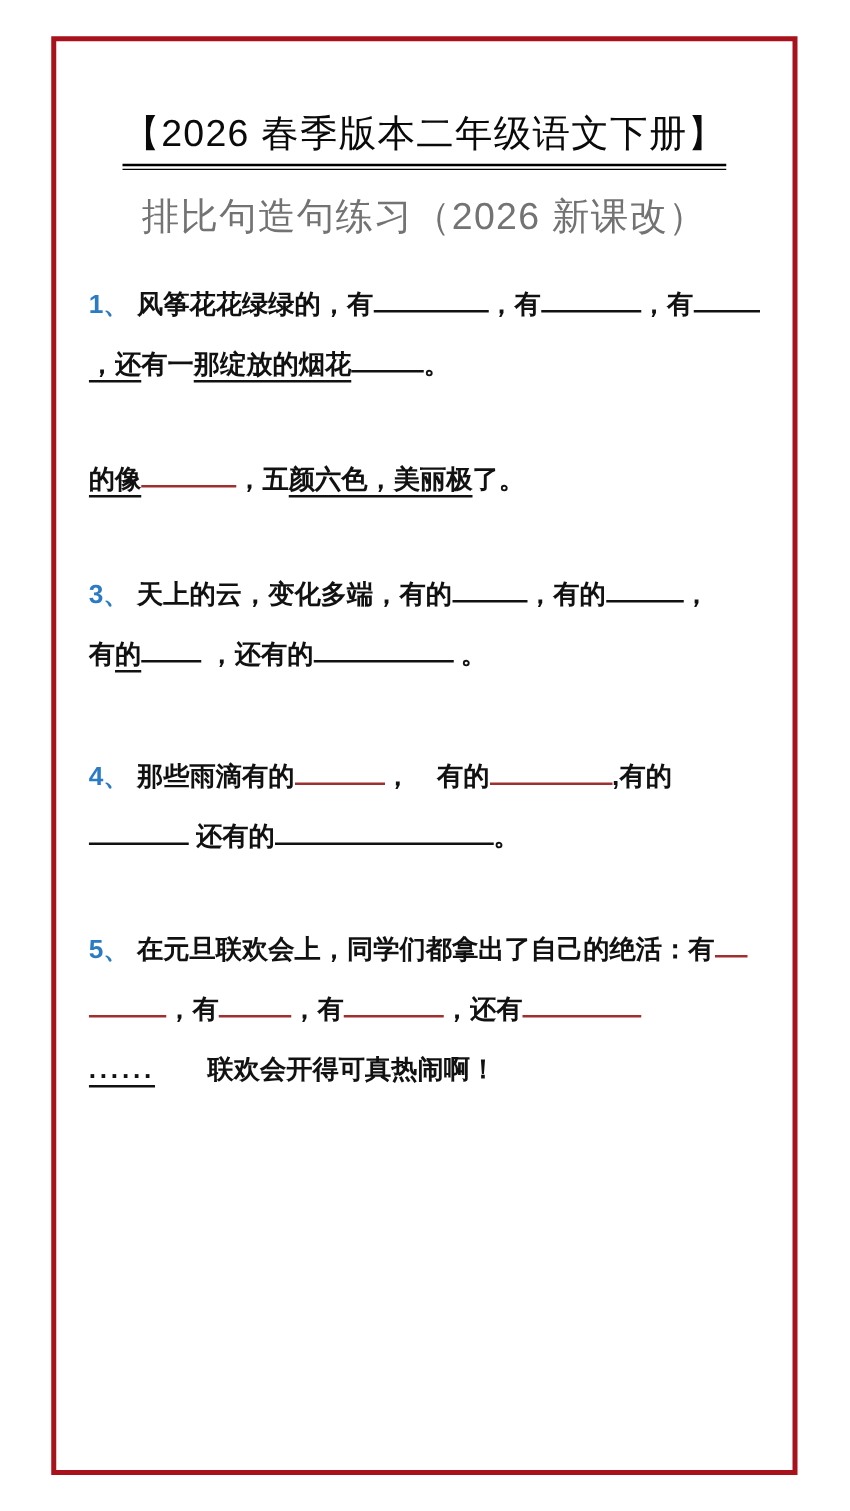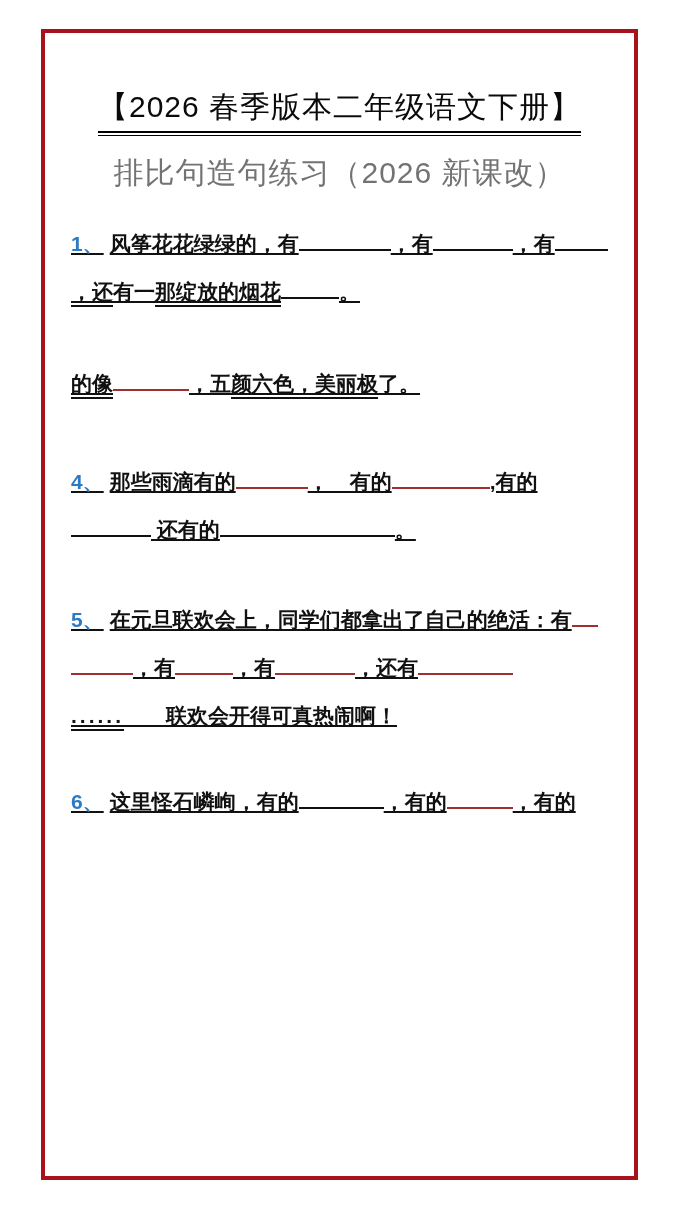--- a/index.html
+++ b/index.html
@@ -53,21 +53,20 @@
     letter-spacing: 1px;
     font-weight: 400;
   }
   .questions { margin-top: 4px; }
   .question { font-size: 21px; font-weight: 700; color: #111; }
   .qline {
     height: 48px;
     line-height: 48px;
     white-space: nowrap;
     overflow: hidden;
-    text-decoration: underline;
   }
   .qnum { font-weight: 700; margin-right: 6px; }
   .seg { font-weight: 700; }
   .seg.u {
     text-decoration: underline;
     text-underline-offset: 6px;
     text-decoration-thickness: 2px;
   }
   .blank {
     display: inline-block;
@@ -92,28 +91,31 @@
     </div>
 
     <div class="questions" id="questions">
         <div class="question" style="margin-top: 26px;">
           <div class="qline"><span class="qnum" style="color: rgb(43, 123, 196);">1、</span><span class="seg">风筝花花绿绿的，有</span><span class="blank" style="width: 92px; border-bottom-color: rgb(17, 17, 17);"></span><span class="seg">，有</span><span class="blank" style="width: 80px; border-bottom-color: rgb(17, 17, 17);"></span><span class="seg">，有</span><span class="blank" style="width: 58px; border-bottom-color: rgb(17, 17, 17);"></span></div>
           <div class="qline"><span class="seg u">，还</span><span class="seg">有一</span><span class="seg u">那绽放的烟花</span><span class="blank" style="width: 58px; border-bottom-color: rgb(17, 17, 17);"></span><span class="seg">。</span></div>
         </div>
         <div class="question" style="margin-top: 44px;">
           <div class="qline"><span class="seg u">的像</span><span class="blank" style="width: 76px; border-bottom-color: rgb(160, 47, 47);"></span><span class="seg">，五</span><span class="seg u">颜六色，美丽极</span><span class="seg">了。</span></div>
         </div>
+        <div class="question" style="margin-top: 44px;">
+          <div class="qline"><span class="qnum" style="color: rgb(43, 123, 196);">3、</span><span class="seg">天上的云，变化多端，有的</span><span class="blank" style="width: 60px; border-bottom-color: rgb(17, 17, 17);"></span><span class="seg">，有的</span><span class="blank" style="width: 62px; border-bottom-color: rgb(17, 17, 17);"></span><span class="seg">，</span></div>
+          <div class="qline"><span class="seg">有</span><span class="seg u">的</span><span class="blank" style="width: 48px; border-bottom-color: rgb(17, 17, 17);"></span><span class="seg"> ，还有的</span><span class="blank" style="width: 112px; border-bottom-color: rgb(17, 17, 17);"></span><span class="seg"> 。</span></div>
+        </div>
         <div class="question" style="margin-top: 50px;">
           <div class="qline"><span class="qnum" style="color: rgb(43, 123, 196);">4、</span><span class="seg">那些雨滴有的</span><span class="blank" style="width: 72px; border-bottom-color: rgb(160, 47, 47);"></span><span class="seg">，　有的</span><span class="blank" style="width: 98px; border-bottom-color: rgb(160, 47, 47);"></span><span class="seg">,有的</span></div>
           <div class="qline"><span class="blank" style="width: 80px; border-bottom-color: rgb(17, 17, 17);"></span><span class="seg"> 还有的</span><span class="blank" style="width: 175px; border-bottom-color: rgb(17, 17, 17);"></span><span class="seg">。</span></div>
         </div>
         <div class="question" style="margin-top: 42px;">
           <div class="qline"><span class="qnum" style="color: rgb(43, 123, 196);">5、</span><span class="seg">在元旦联欢会上，同学们都拿出了自己的绝活：有</span><span class="blank" style="width: 26px; border-bottom-color: rgb(160, 47, 47);"></span></div>
           <div class="qline"><span class="blank" style="width: 62px; border-bottom-color: rgb(160, 47, 47);"></span><span class="seg">，有</span><span class="blank" style="width: 58px; border-bottom-color: rgb(160, 47, 47);"></span><span class="seg">，有</span><span class="blank" style="width: 80px; border-bottom-color: rgb(160, 47, 47);"></span><span class="seg">，还有</span><span class="blank" style="width: 95px; border-bottom-color: rgb(160, 47, 47);"></span></div>
           <div class="qline"><span class="seg u dots">......</span><span class="seg">　　联欢会开得可真热闹啊！</span></div>
         </div>
         <div class="question" style="margin-top: 38px;">
-          <div class="qline"><span class="qnum" style="color: rgb(43, 123, 196);">6、</span><span class="seg">这里怪石嶙峋，有的</span><span class="blank" style="width: 85px; border-bottom-color: rgb(17, 17, 17);"></span><span class="seg">，有的</span><span class="blank" style="width: 66px; border-bottom-color: rgb(160, 47, 47);"></span><span class="seg">，有的</span></div>
         </div>
       </div>
 
   </div>
 </div>
 
 </body></html>

